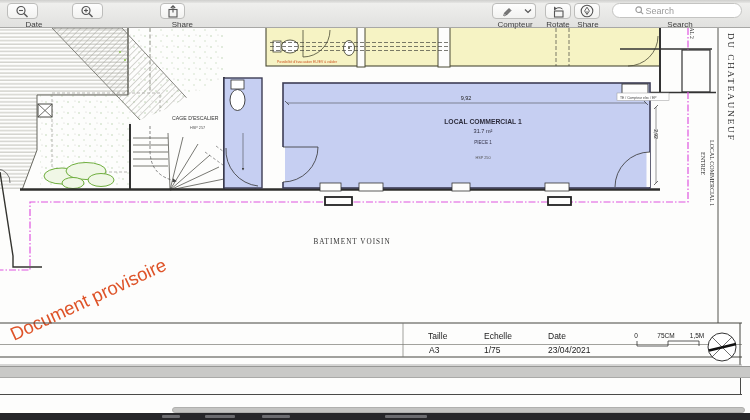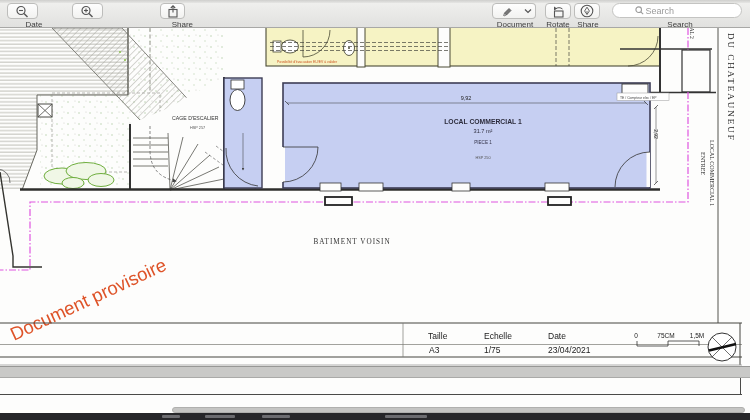--- a/index.html
+++ b/index.html
@@ -294,21 +294,21 @@
     <svg width="13" height="13" viewBox="0 0 13 13">
       <polygon points="3.5,8 8,3.5 10,5.5 5.5,10" fill="#777" stroke="#555" stroke-width="0.8"></polygon>
       <polygon points="3.5,8 5.5,10 3,11 2.5,10.5" fill="#bbb" stroke="#555" stroke-width="0.6"></polygon>
     </svg>
   </div>
   <div class="tb-btn" style="left:521px;width:15px;border-top-left-radius:0;border-bottom-left-radius:0;border-left:none;">
     <svg width="8" height="6" viewBox="0 0 8 6">
       <polyline points="1,1.5 4,4.5 7,1.5" fill="none" stroke="#555" stroke-width="1.2"></polyline>
     </svg>
   </div>
-  <div class="tb-label" style="left:492px;width:46px;">Document</div>
+  <div class="tb-label" style="left:492px;width:46px;">Compteur</div>
 
   <div class="tb-btn" style="left:545px;width:26px;">
     <svg width="14" height="13" viewBox="0 0 14 13">
       <rect x="3.5" y="6" width="8.5" height="6" fill="none" stroke="#555" stroke-width="1.1"></rect>
       <path d="M4.5,4 A4.5,3.5 0 0 1 11.5,4" fill="none" stroke="#555" stroke-width="1"></path>
       <polygon points="3,1.5 3,5.5 6,3.5" fill="#555"></polygon>
     </svg>
   </div>
   <div class="tb-label" style="left:540px;width:36px;">Rotate</div>
 

